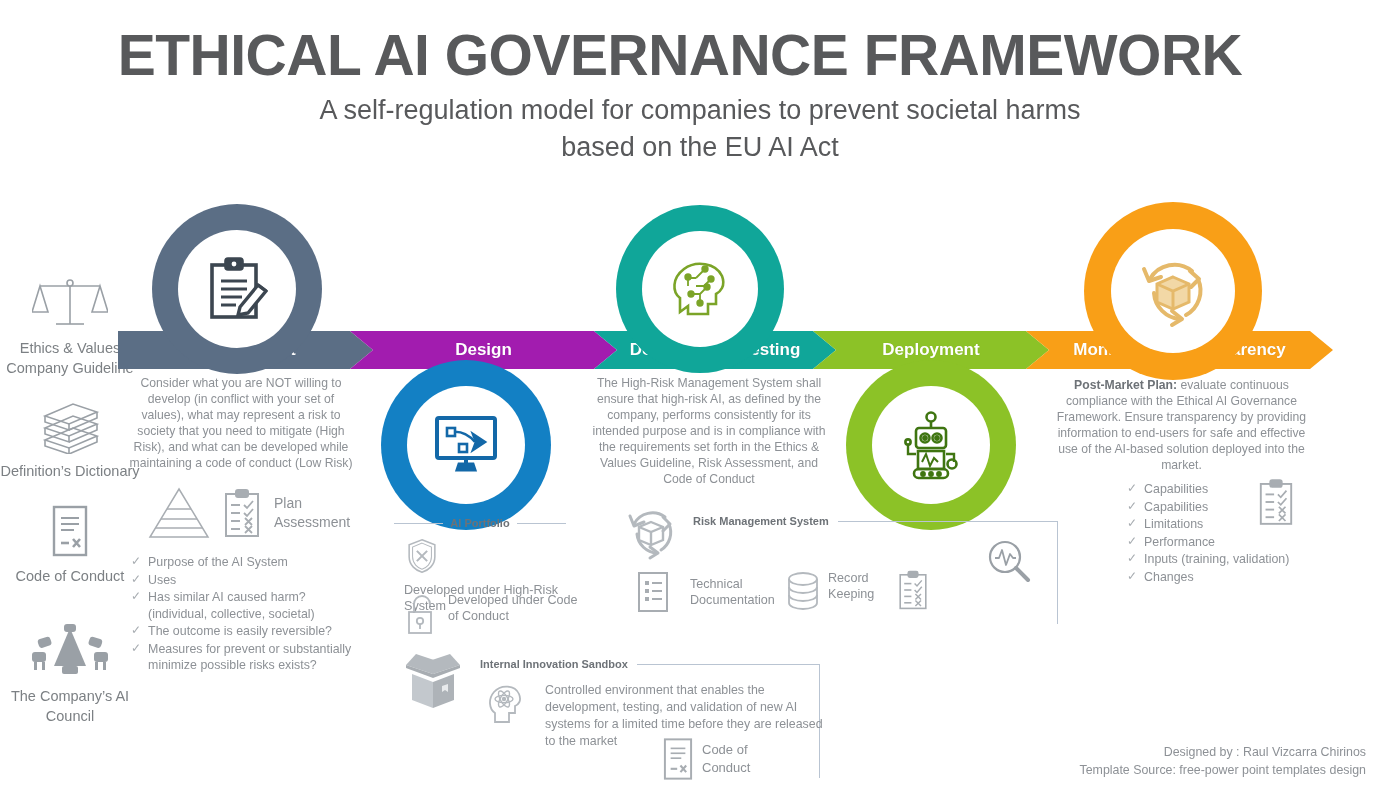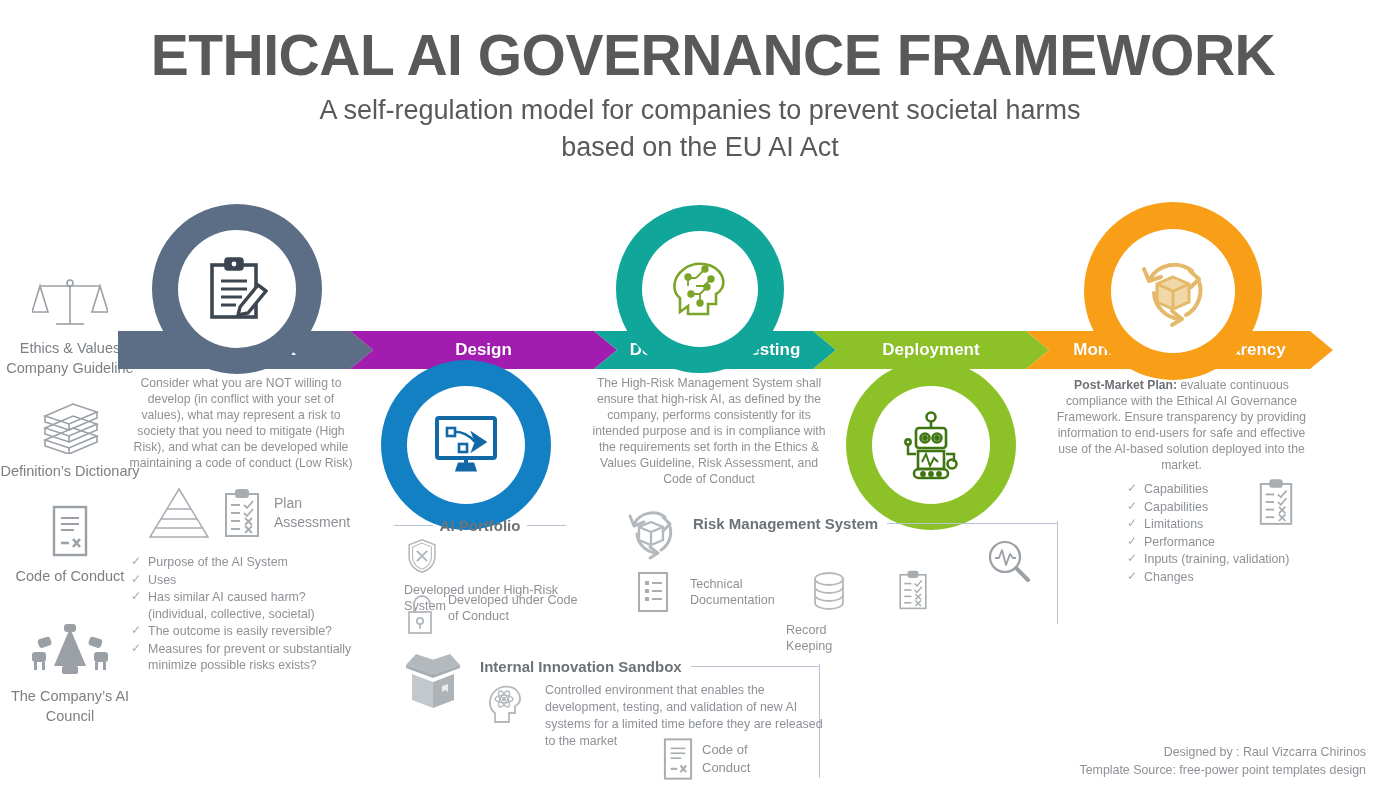--- a/index.html
+++ b/index.html
@@ -1,42 +1,42 @@
 <!DOCTYPE html>
 <html><head>
 <meta charset="utf-8">
 <style>
   html,body{margin:0;padding:0;background:#ffffff;}
   body{width:1400px;height:788px;position:relative;overflow:hidden;
        font-family:"Liberation Sans", sans-serif;color:#7c8084;}
   .abs{position:absolute;}
   
   #title{left:0;top:26px;width:1360px;text-align:center;font-size:57px;font-weight:bold;
-         color:#58595b;letter-spacing:-0.5px;line-height:1.05;margin-left:33px;}
+         color:#58595b;letter-spacing:-0.5px;line-height:1.05;}
   #subtitle{left:0;top:92px;width:1400px;text-align:center;font-size:27px;color:#58595b;
             line-height:1.38;font-weight:400;}
   
   .side-item{width:140px;text-align:center;}
   .side-label{font-size:14.5px;line-height:1.38;color:#7c8084;margin-top:4px;}
   .side-ico{height:62px;display:flex;align-items:center;justify-content:center;}
   
   #band{left:118px;top:331px;width:1215px;height:38px;}
   .chev{position:absolute;top:0;height:38px;display:flex;align-items:center;}
   .chev .lbl{position:relative;width:100%;text-align:center;color:#fff;font-weight:bold;
              font-size:17px;z-index:3;text-shadow:0 0 1px rgba(0,0,0,.15);}
   
   .ring{position:absolute;border-radius:50%;display:flex;align-items:center;justify-content:center;}
   .ring .inner{background:#fff;border-radius:50%;display:flex;align-items:center;justify-content:center;}
   
   .col-text{font-size:12.2px;line-height:1.31;text-align:center;color:#8d9196;}
   .col-text b{color:#6d7277;}
   .chk-list{font-size:12.4px;line-height:1.33;color:#8d9196;}
   .chk-row{display:flex;gap:7px;align-items:flex-start;margin-bottom:1px;}
   .chk{color:#a8adb2;font-size:12px;line-height:1.33;flex:0 0 10px;}
-  .sec-head{font-size:15px;font-weight:bold;color:#6d7277;white-space:nowrap;}
+  .sec-head{font-size:11px;font-weight:bold;color:#6d7277;white-space:nowrap;}
   .rule{height:1px;background:#b9c4d2;}
   .item-lbl{font-size:12.6px;line-height:1.3;color:#8d9196;}
   #credit{right:34px;bottom:8px;text-align:right;font-size:12.4px;line-height:1.45;color:#8d9196;}
 </style>
 </head>
 <body>
 
 <div class="abs" id="title">ETHICAL AI GOVERNANCE FRAMEWORK</div>
 <div class="abs" id="subtitle">
   <div>A self-regulation model for companies to prevent societal harms</div>
@@ -314,21 +314,21 @@
     <rect x="9" y="11" width="4" height="4" fill="#a8adb2" stroke="none"></rect>
       <line x1="16" y1="13" x2="26" y2="13" stroke-width="2"></line>
     <rect x="9" y="19" width="4" height="4" fill="#a8adb2" stroke="none"></rect>
       <line x1="16" y1="21" x2="26" y2="21" stroke-width="2"></line>
     <rect x="9" y="27" width="4" height="4" fill="#a8adb2" stroke="none"></rect>
       <line x1="16" y1="29" x2="26" y2="29" stroke-width="2"></line>
   </svg>
   <div class="item-lbl" style="width:92px;">Technical Documentation</div>
 </div>
 
-<div class="abs" style="left:786px;top:570px;display:flex;gap:8px;align-items:flex-end;flex-direction:column;">
+<div class="abs" style="left:786px;top:570px;display:flex;gap:8px;align-items:flex-start;">
   <svg width="34" height="44" viewBox="0 0 34 44" fill="none" stroke="#b4b9be" stroke-width="1.8">
     <ellipse cx="17" cy="9" rx="14" ry="6"></ellipse>
     <path d="M3 9 L3 33 A14 6 0 0 0 31 33 L31 9"></path>
     <path d="M3 17 A14 6 0 0 0 31 17"></path>
       <path d="M3 25 A14 6 0 0 0 31 25"></path>
   </svg>
   <div class="item-lbl" style="width:60px;">Record Keeping</div>
 </div>
 
 <div class="abs" style="left:897px;top:568px;display:flex;gap:8px;align-items:center;">

